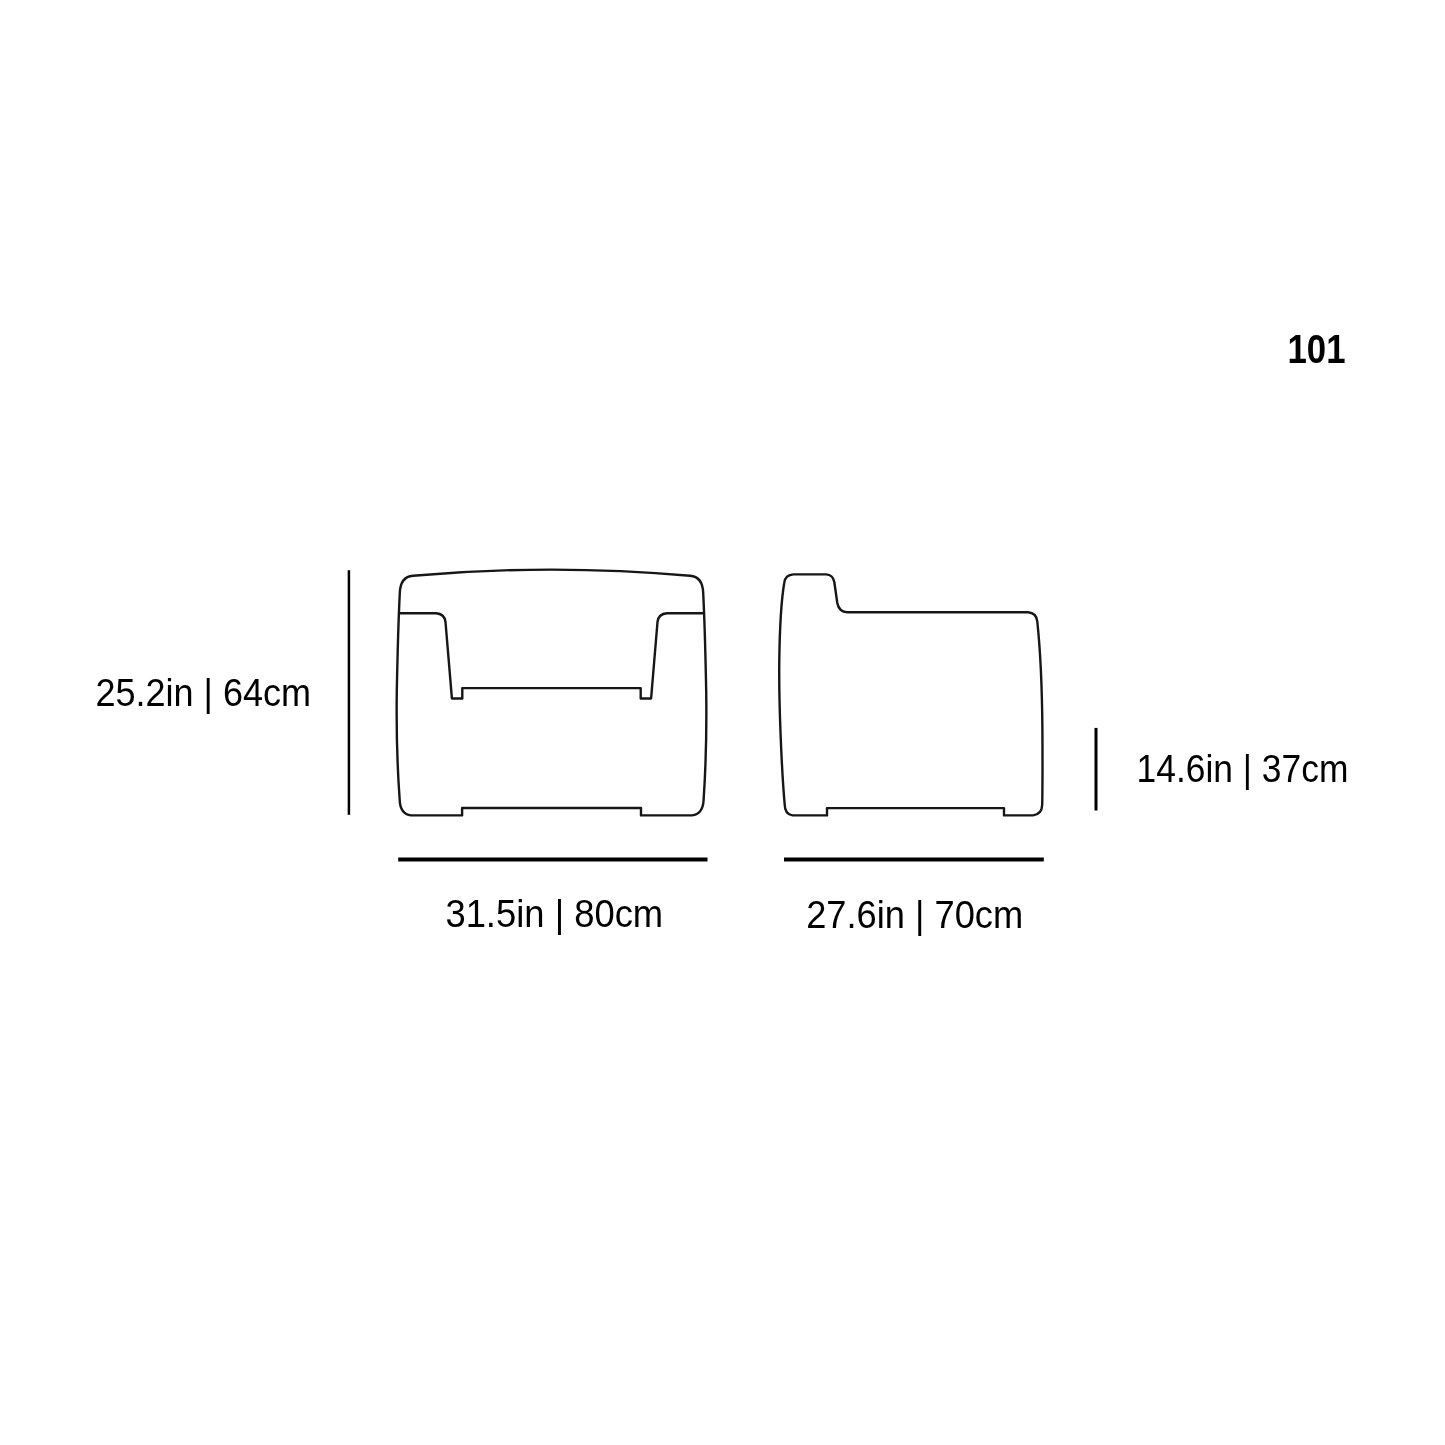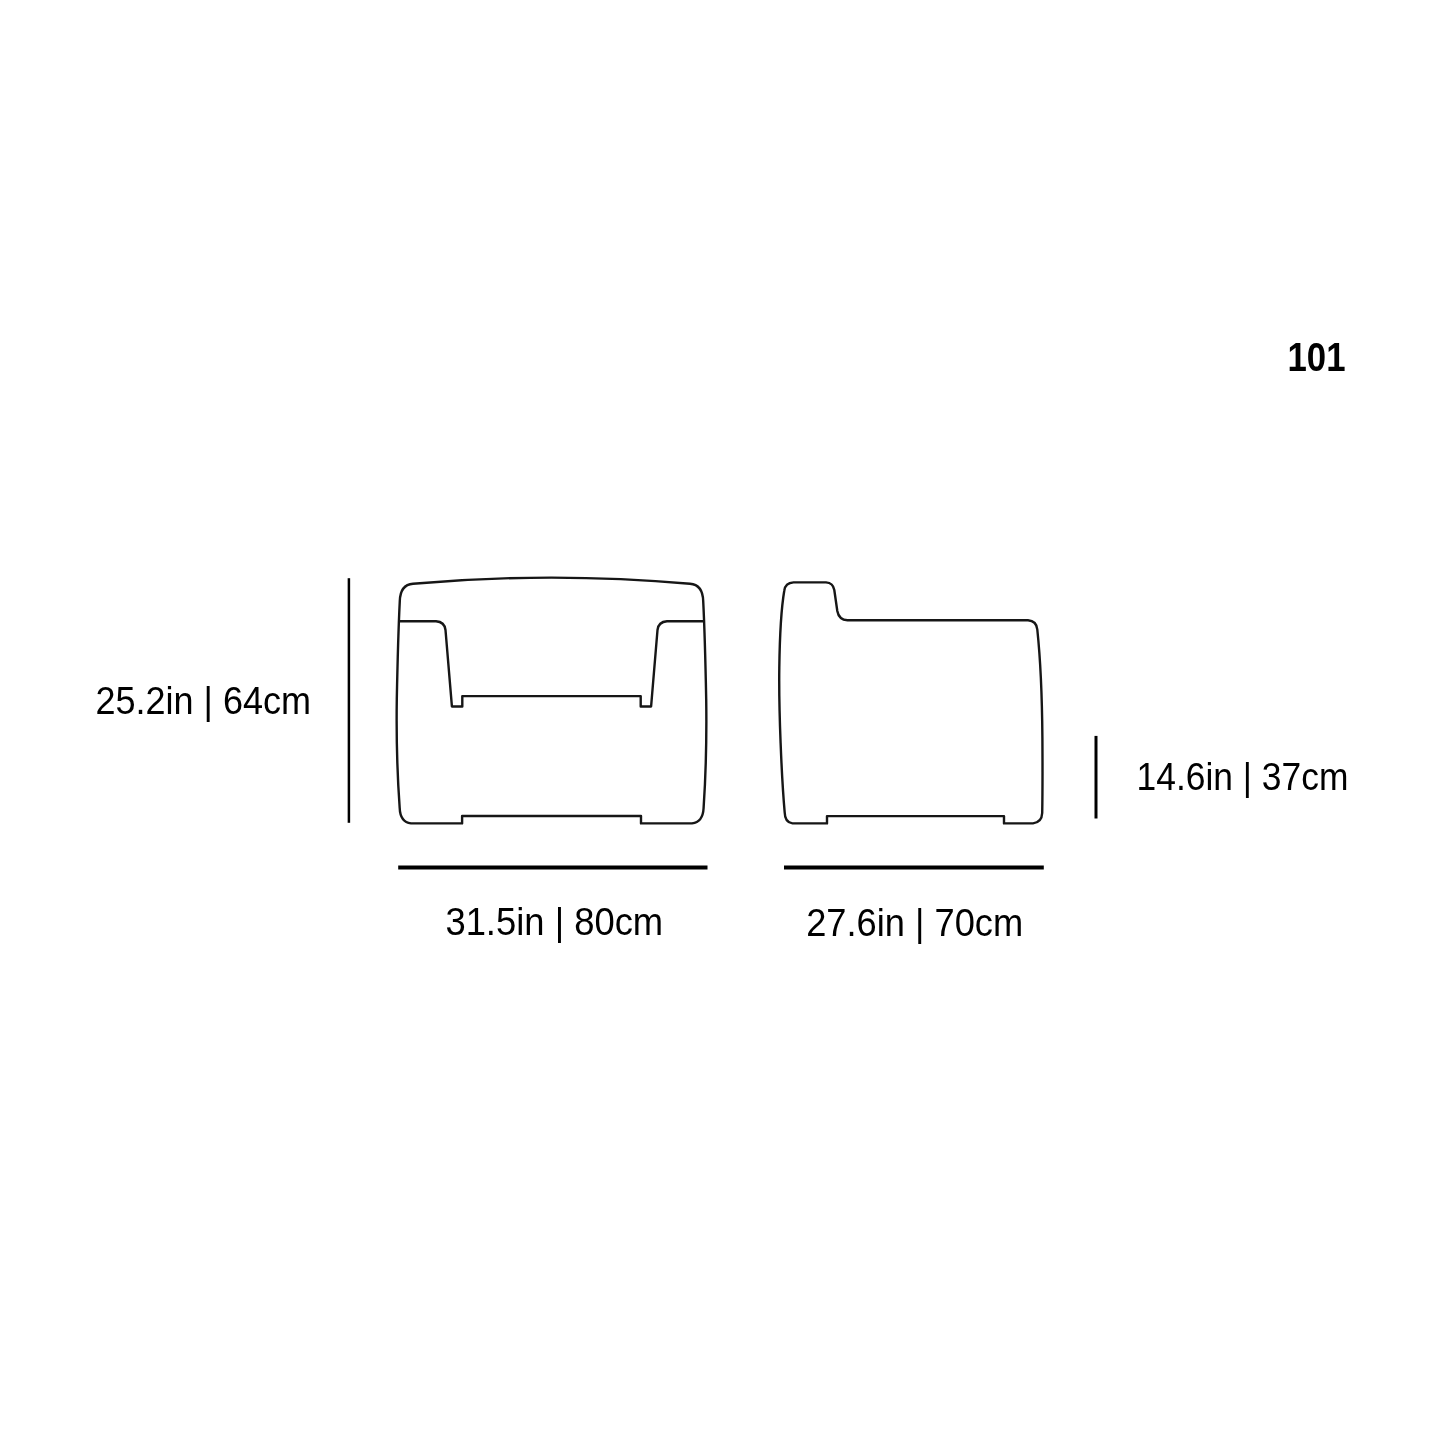--- a/index.html
+++ b/index.html
@@ -1,16 +1,16 @@
 <!DOCTYPE html>
 <html><head>
 <meta charset="utf-8">
 <style>
 html,body{margin:0;padding:0;background:#ffffff;}
-#page{width:1445px;height:1251px;position:relative;background:#ffffff;overflow:hidden;margin-top:8px;}
+#page{width:1445px;height:1251px;position:relative;background:#ffffff;overflow:hidden;}
 svg{position:absolute;left:0;top:0;}
 text{font-family:"Liberation Sans",sans-serif;fill:#000000;}
 </style>
 </head>
 <body>
 <div id="page">
 <svg width="1445" height="1445" viewBox="0 0 1445 1445">
 
 <text x="1345.5" y="363.3" font-size="39.8" font-weight="bold" text-anchor="end" textLength="58" lengthAdjust="spacingAndGlyphs">101</text>
 

